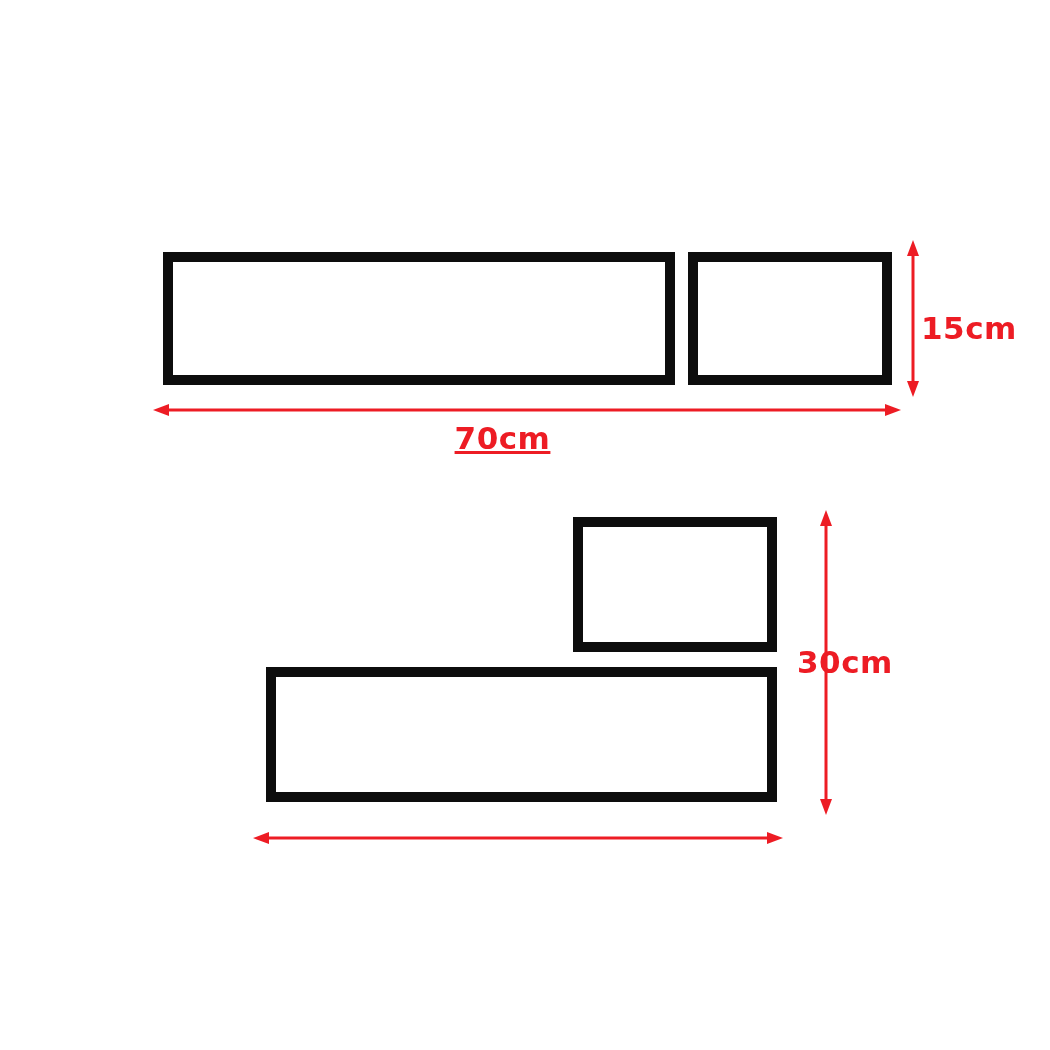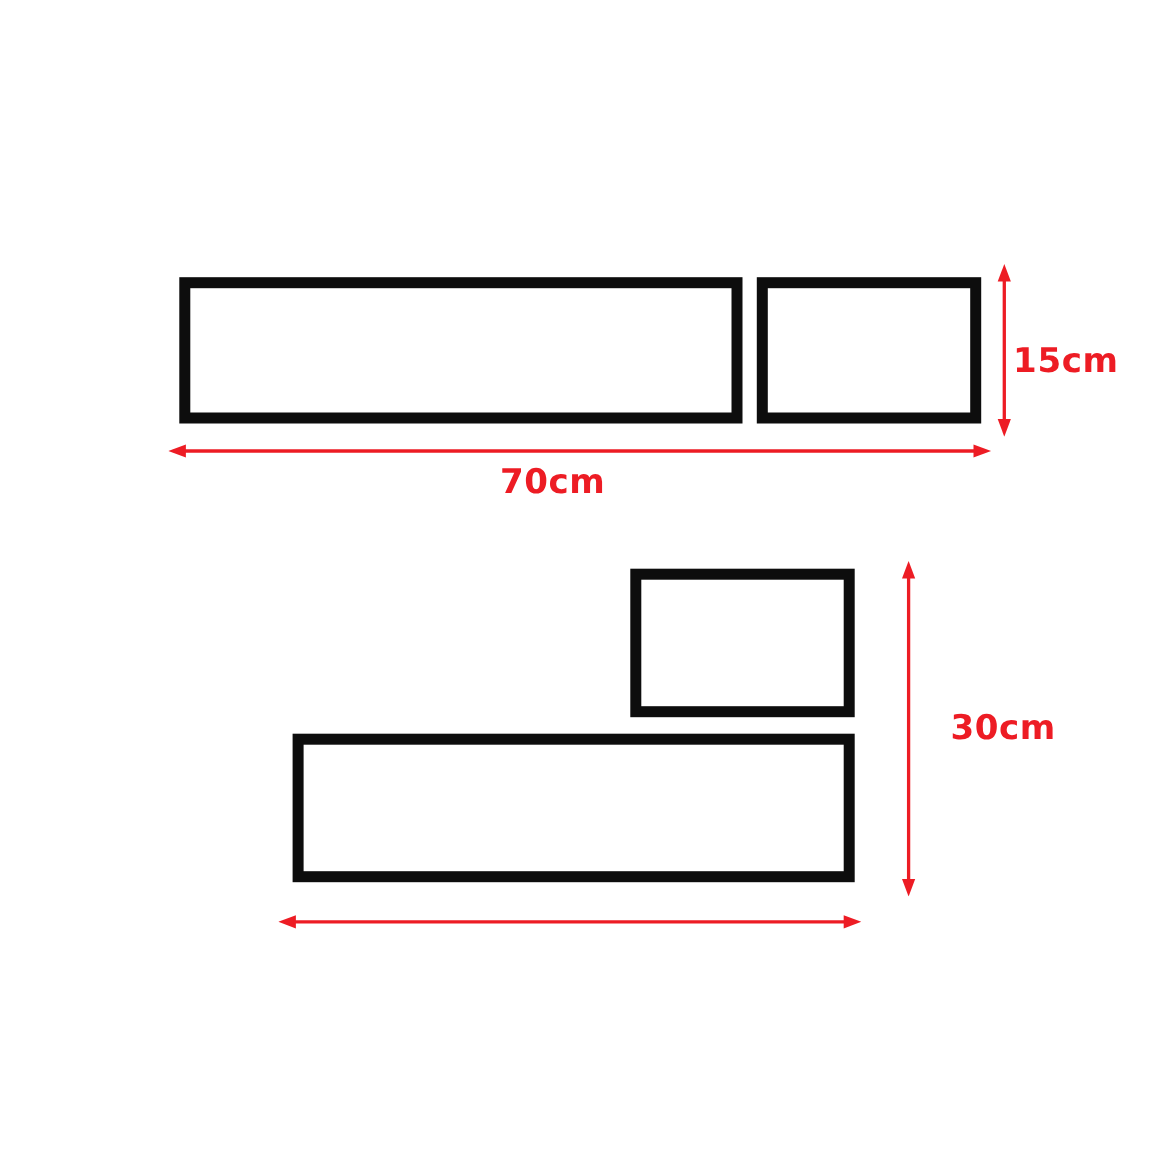--- a/index.html
+++ b/index.html
@@ -38,22 +38,22 @@
 
   .dim-label{
     position:absolute;
     color:var(--red);
     font-size:31px;
     font-weight:700;
     letter-spacing:0.5px;
     white-space:nowrap;
   }
   .label-15{left:921px;top:310px;}
-  .label-70{left:400px;top:420px;width:205px;text-align:center;}
-  .label-30{left:864px;top:644px;}
+  .label-70{left:400px;top:420px;width:205px;text-align:center;text-decoration:underline;}
+  .label-30{left:797px;top:644px;}
   .label-50{left:418px;top:846px;width:200px;text-align:center;}
 </style>
 </head>
 <body>
 
 <div class="canvas">
 
   <div class="rect rect-top-large"></div>
   <div class="rect rect-top-small"></div>
 

